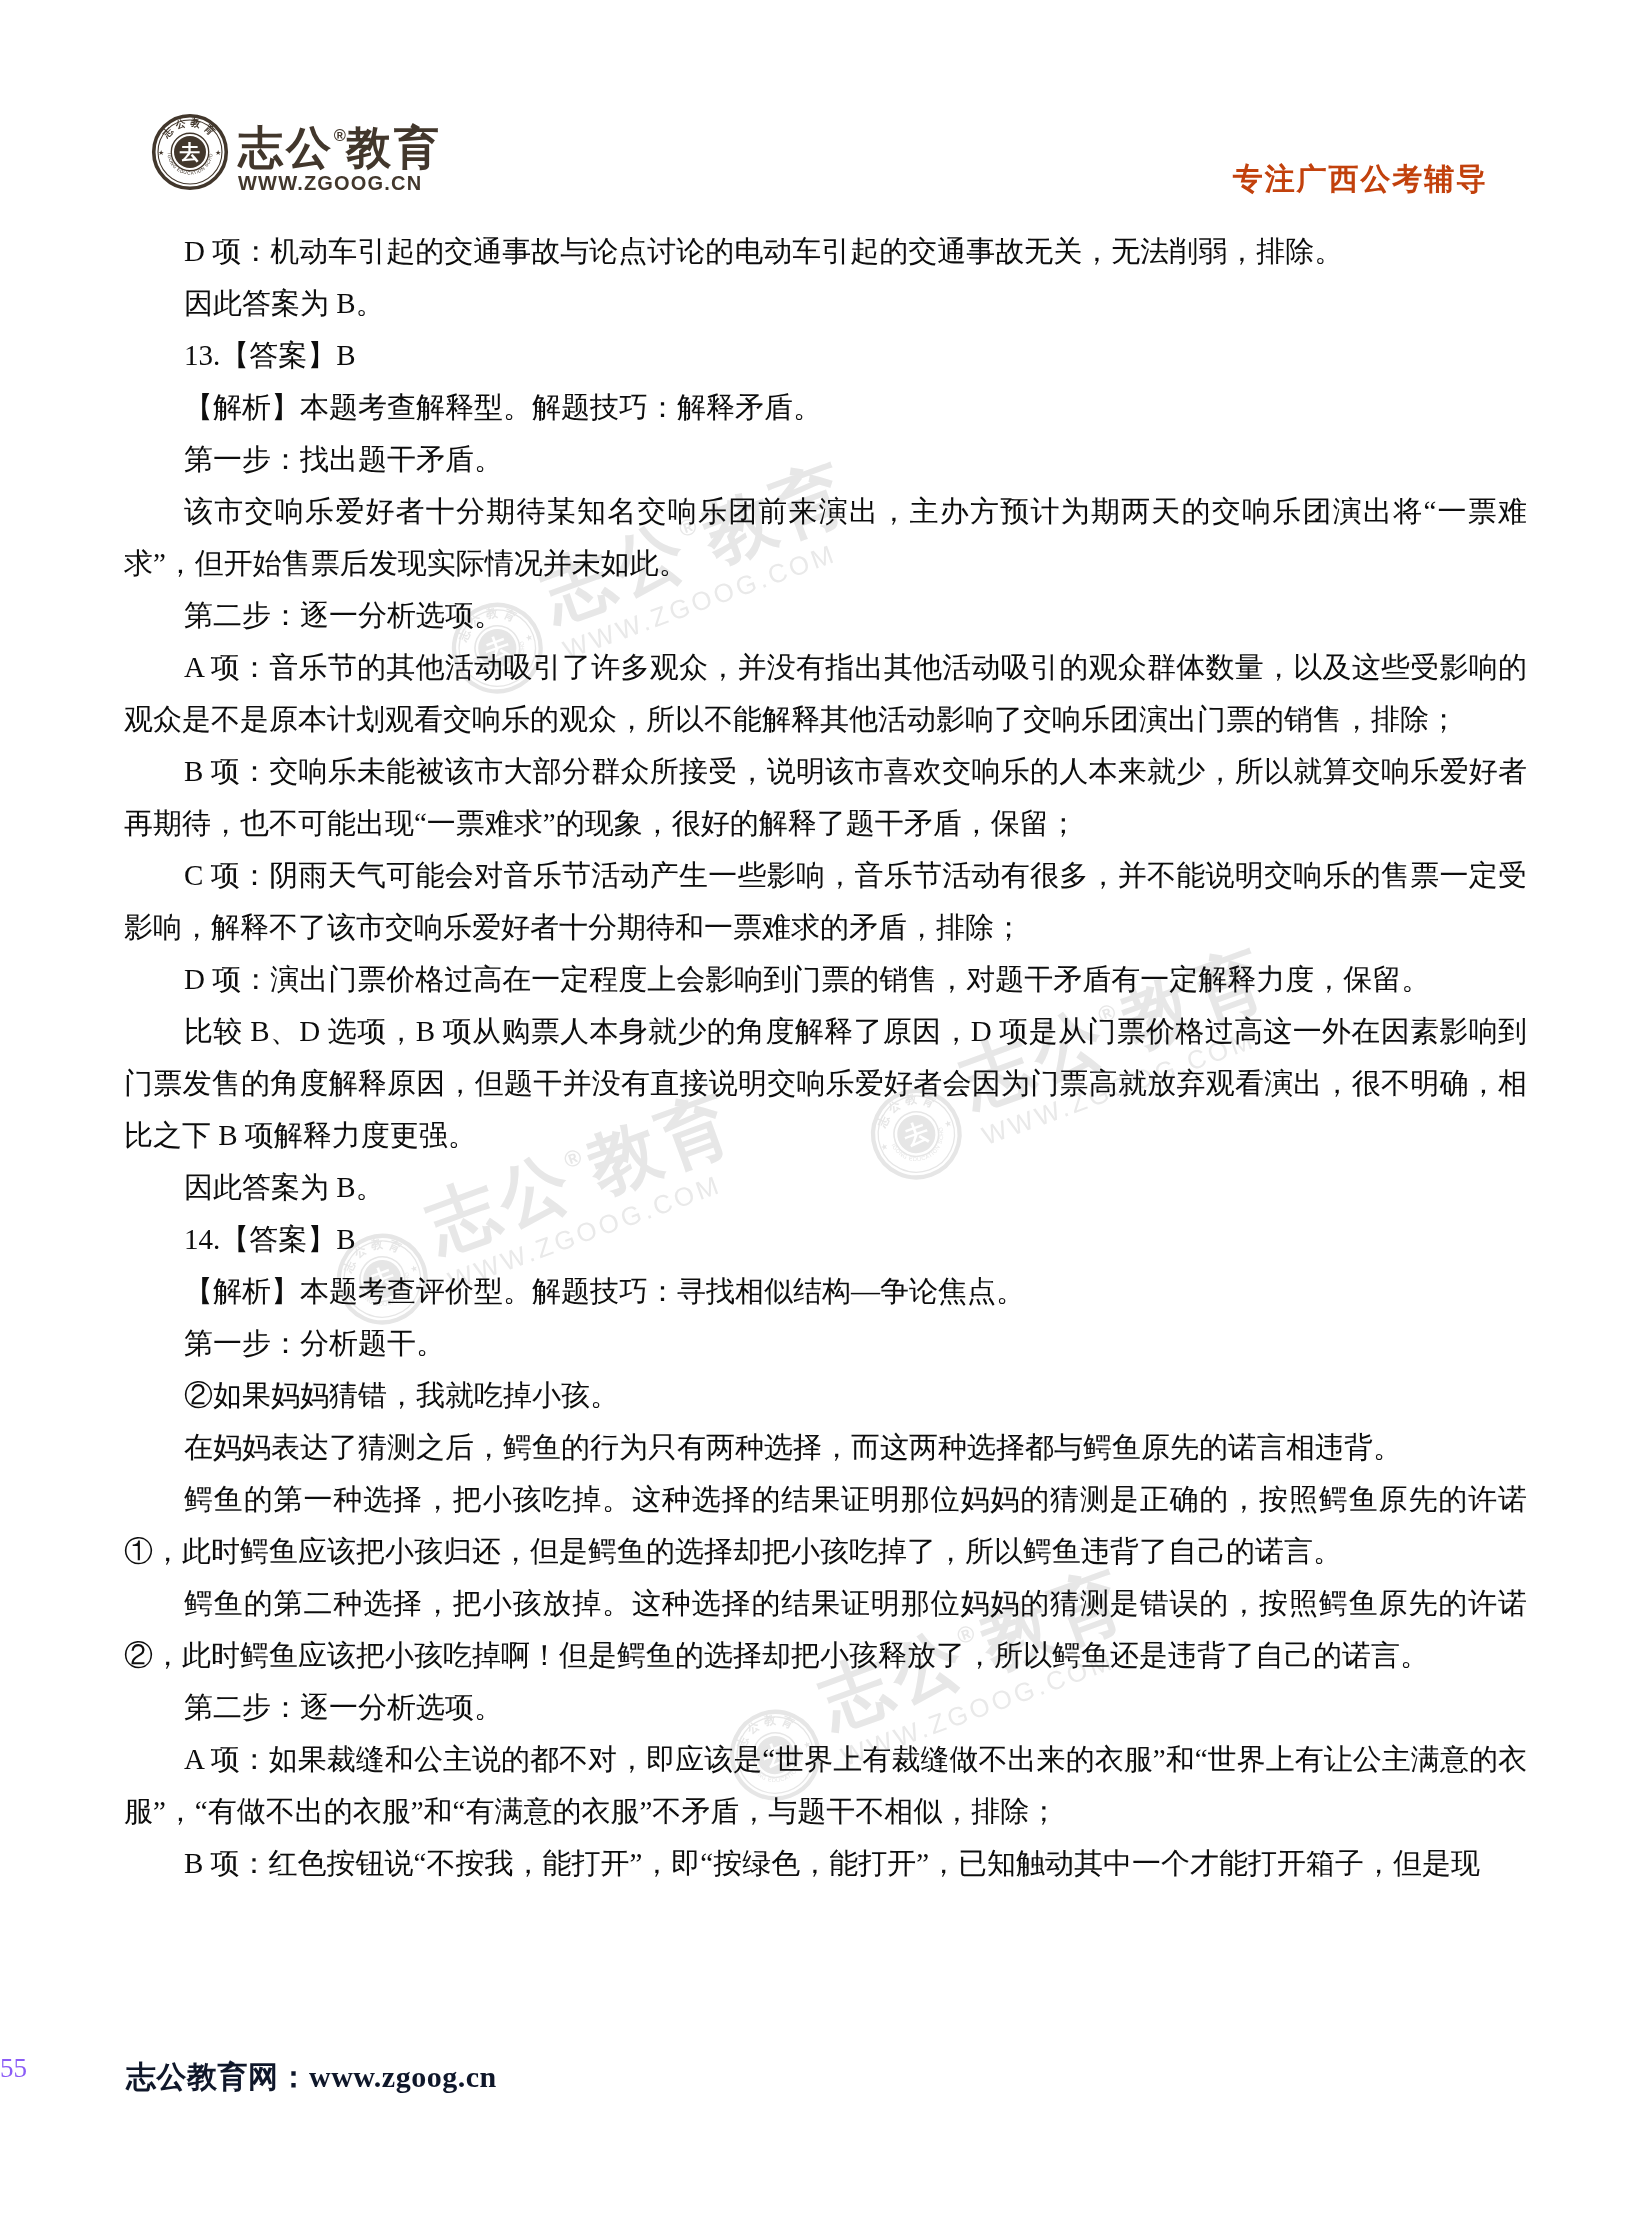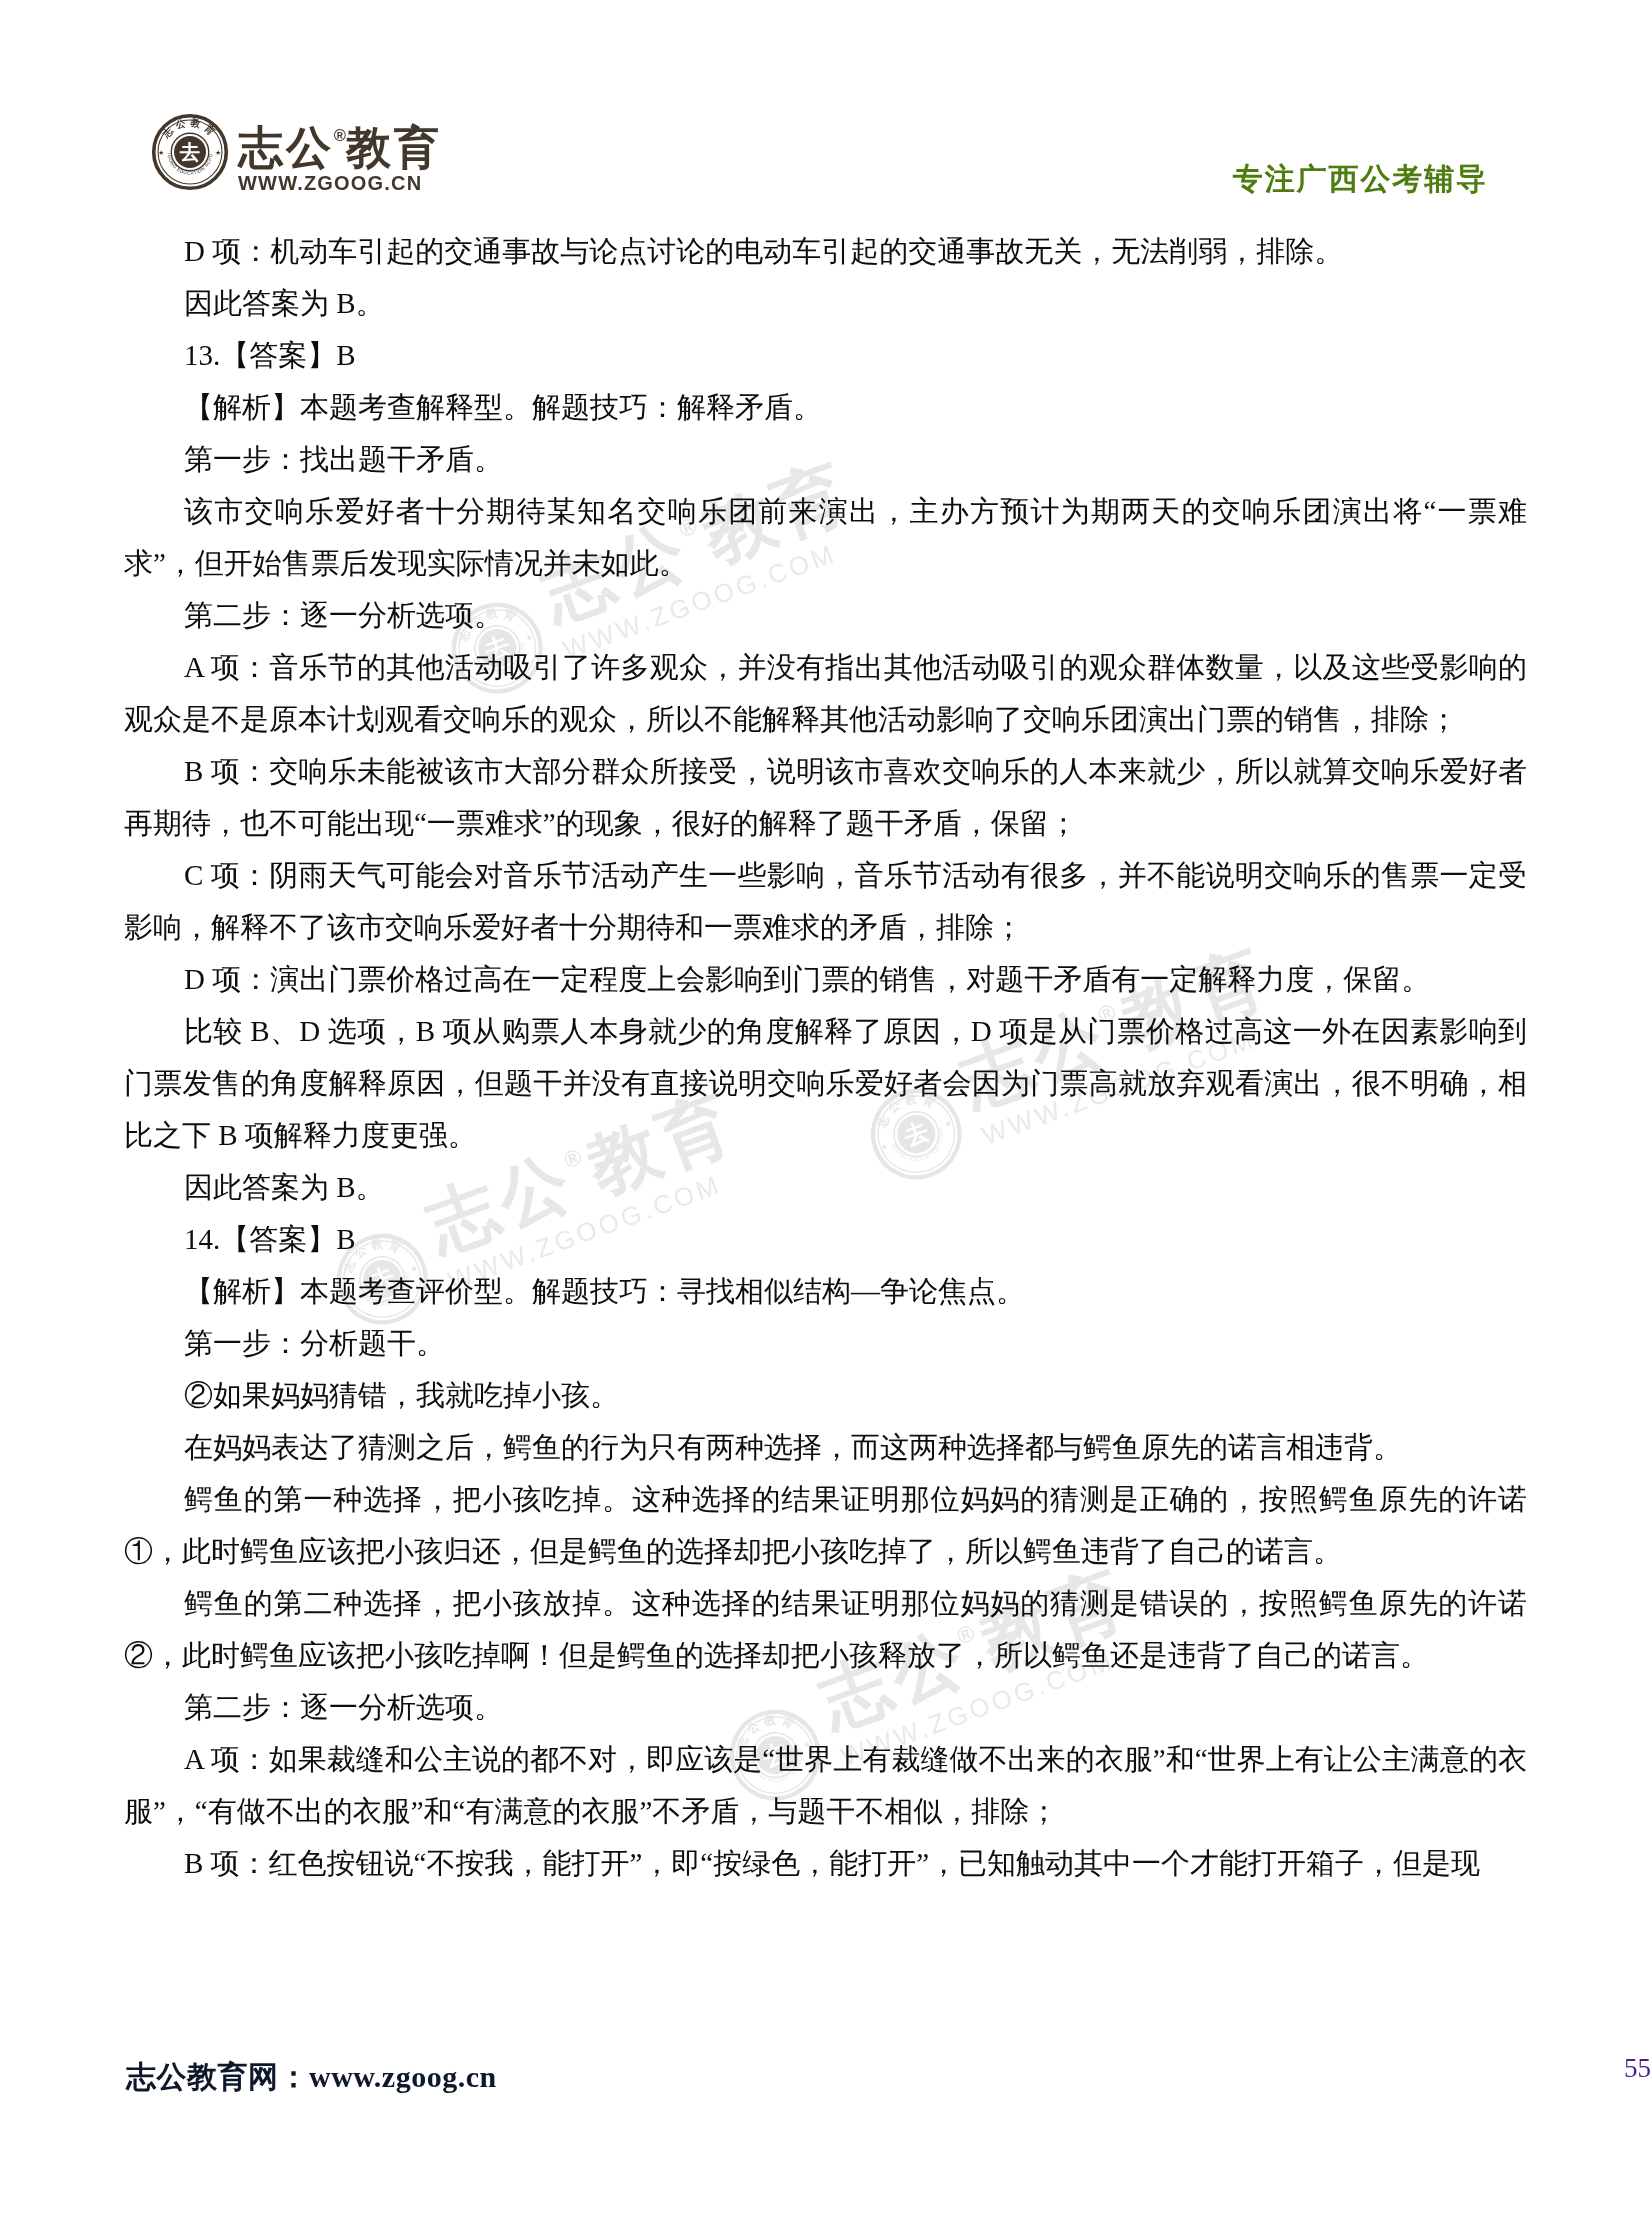--- a/index.html
+++ b/index.html
@@ -28,21 +28,21 @@
     position:absolute;left:238px;top:118px;width:291px;
     color:#42372c;font-family:"Liberation Sans",sans-serif;
   }
   .brand-row{font-size:45px;font-weight:900;letter-spacing:2.9px;line-height:47px;white-space:nowrap;}
   .brand-reg{font-size:16.5px;font-weight:700;vertical-align:super;position:relative;top:-5.8px;letter-spacing:0;}
   .brand-site{font-size:20px;font-weight:700;letter-spacing:1.2px;margin-top:1px;white-space:nowrap;}
 
   .tagline{
     position:absolute;right:163px;top:159px;
     font-family:"Liberation Sans",sans-serif;
-    font-weight:700;font-size:30px;letter-spacing:1.9px;color:#4d7c0f;
+    font-weight:700;font-size:30px;letter-spacing:1.9px;color:#c2410c;
     white-space:nowrap;
   }
 
   
   .wm{
     position:absolute;
     display:flex;align-items:center;gap:15.5px;
     transform:rotate(-20deg);
     z-index:0;
     pointer-events:none;
@@ -66,21 +66,21 @@
 
   
   .footer-site{
     position:absolute;left:126px;top:2057px;z-index:1;
     font-weight:700;font-size:30px;letter-spacing:0.5px;color:#0f172a;
     font-family:"Liberation Serif","DejaVu Serif",serif;
     white-space:nowrap;
   }
   .page-number{
     position:absolute;left:0;top:2053px;width:100%;z-index:1;
-    text-align:right;font-size:27px;color:#4c1d95;
+    text-align:left;font-size:27px;color:#8b5cf6;
   }
 </style>
 </head>
 <body>
 
 <div class="page">
 
   <div class="wm" style="left:435px;top:512px">
     <span class="wm-seal seal-slot">
   <svg class="seal-svg" viewBox="0 0 100 100" aria-hidden="true">

